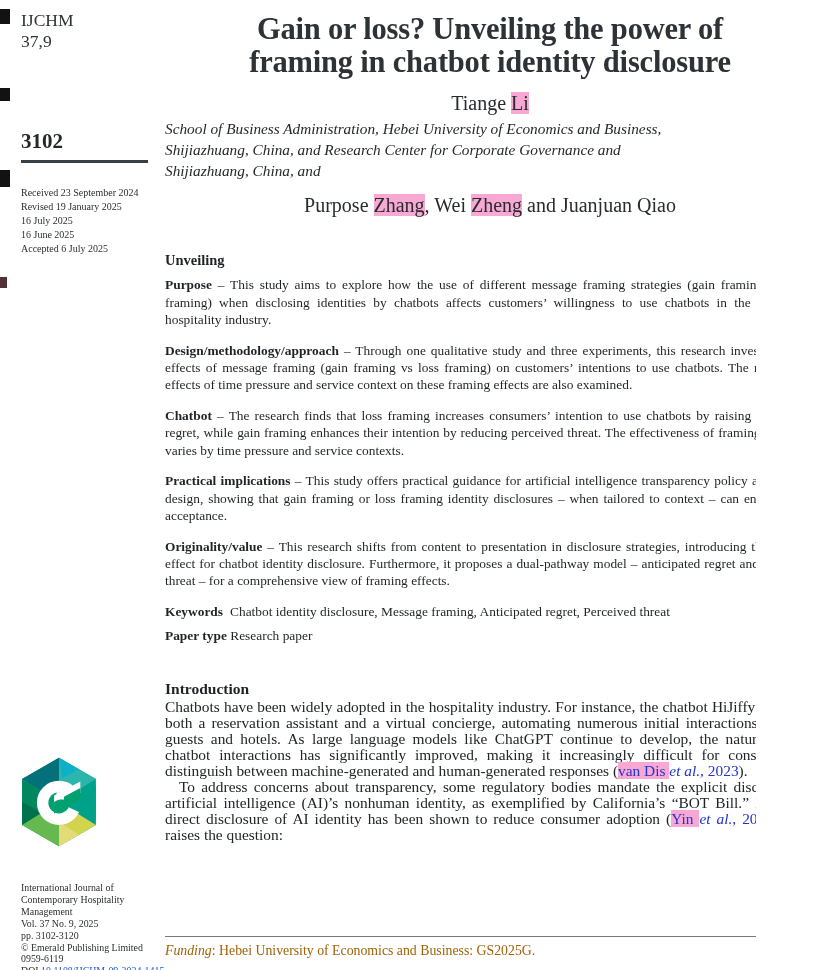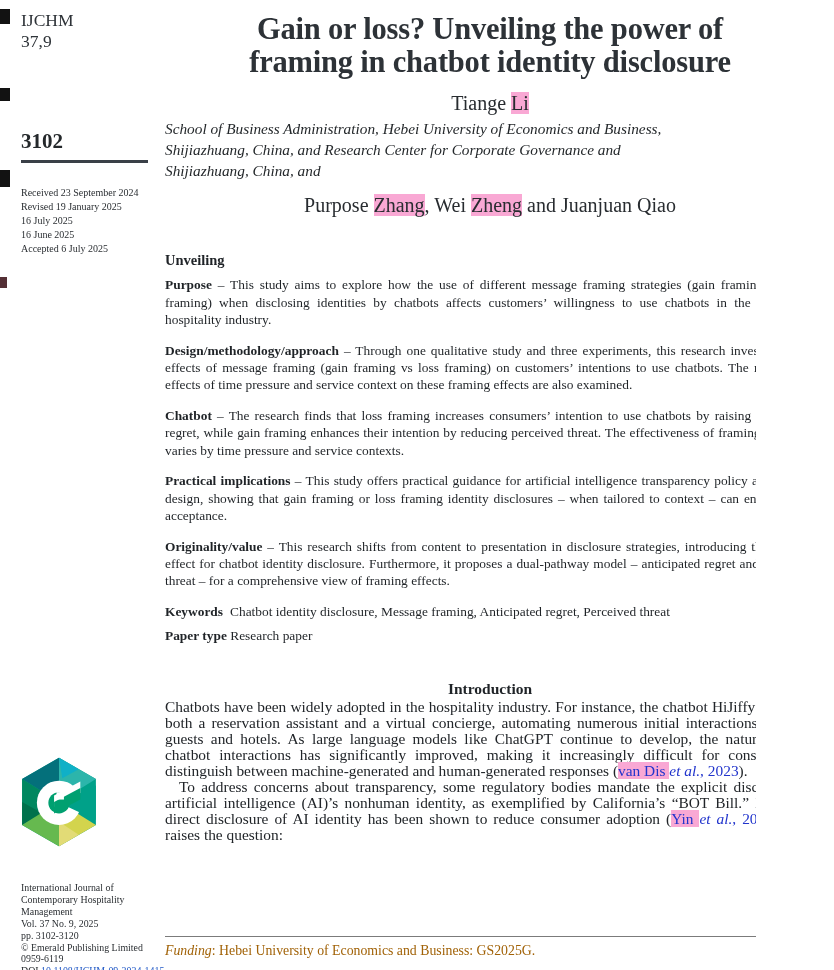--- a/index.html
+++ b/index.html
@@ -31,21 +31,21 @@
 
   .abs-head{margin-top:36px;font-size:14.5px;font-weight:bold;color:#1f2327;}
   .abs-p{margin-top:5px;font-size:13.4px;line-height:17.3px;text-align:justify;color:#1f2327;}
   .abs-p:first-of-type{margin-top:7px;}
   .abs-label{font-weight:bold;}
   .kw-row{margin-top:11px;font-size:13.4px;line-height:17.3px;color:#1f2327;}
   .kw-label{font-weight:bold;margin-right:7px;}
   .pt-row{margin-top:8px;font-size:13.4px;color:#1f2327;}
   .pt-label{font-weight:bold;}
 
-  .intro-head{margin-top:36px;font-size:15.5px;font-weight:bold;color:#1f2327;text-align:center;}
+  .intro-head{margin-top:36px;font-size:15.5px;font-weight:bold;color:#1f2327;}
   .body-p{margin:0;font-size:15.4px;line-height:16px;text-align:justify;color:#212529;}
   .body-p.first{margin-top:1px;}
   .body-p.indent{text-indent:14px;}
   .cite{color:#2134cc;text-decoration:none;}
   .cite .etal{font-style:italic;}
   .cite .hl{color:#2134cc;}
 
   .footnote{position:absolute;left:165px;top:936px;width:650px;}
   .footnote-rule{width:650px;height:1px;background:#7b7b7b;}
   .funding{margin-top:6px;font-size:13.8px;color:#a16207;}

